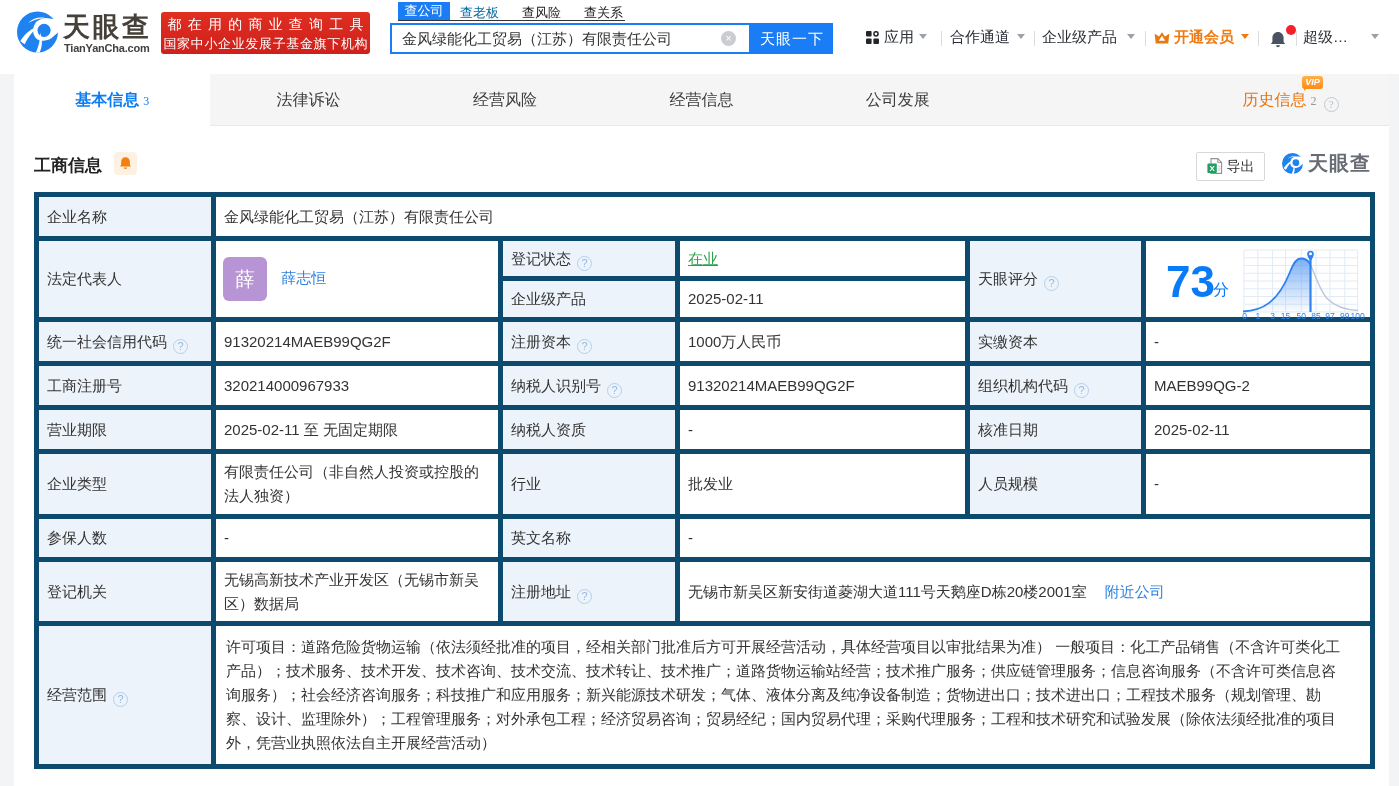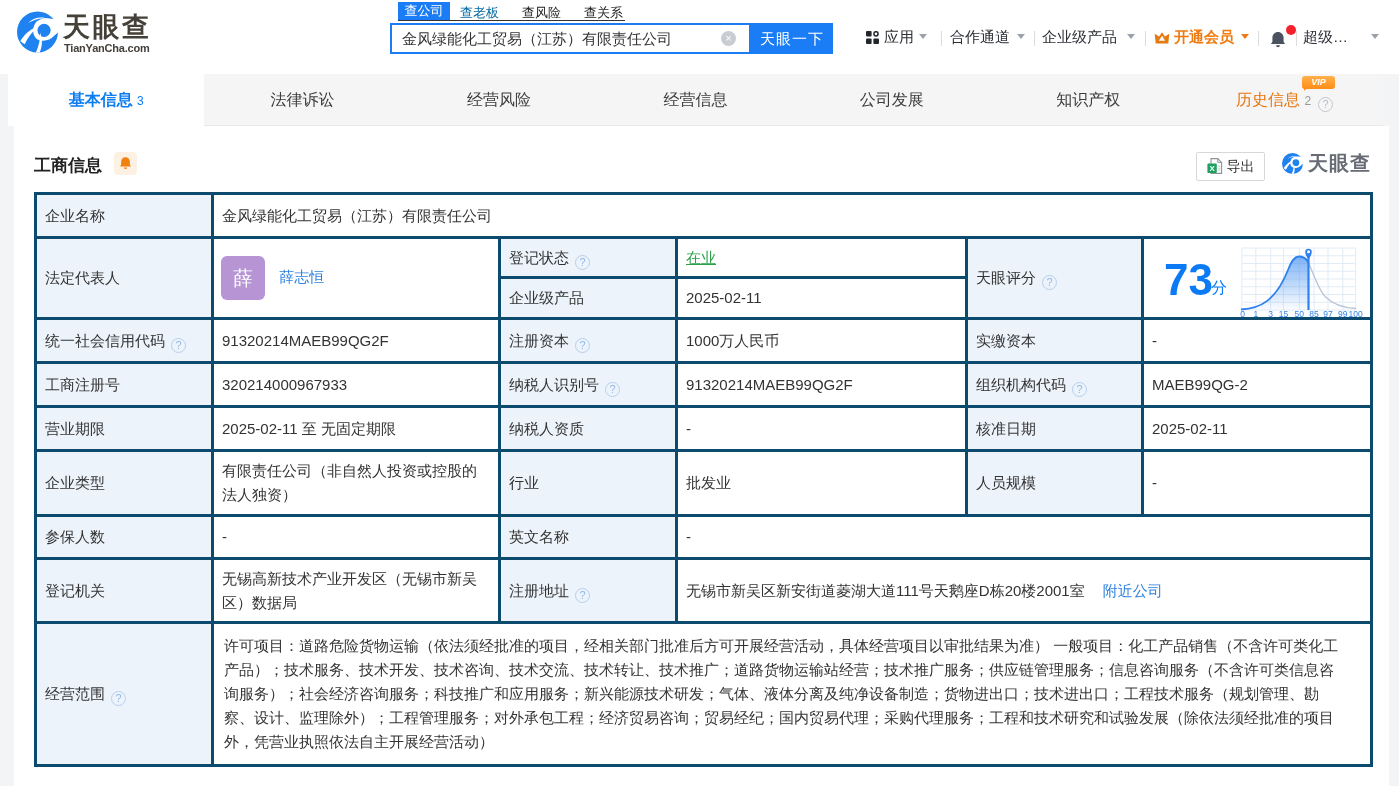--- a/index.html
+++ b/index.html
@@ -1,30 +1,30 @@
 <!DOCTYPE html>
 <html><head>
 <meta charset="utf-8">
 <style>
 * { margin:0; padding:0; box-sizing:border-box; }
 html,body { width:1399px; height:786px; overflow:hidden; background:#f3f4f6;
   font-family:"Liberation Sans",sans-serif; color:#333; }
 .abs { position:absolute; }
 #header { position:absolute; left:0; top:0; width:1399px; height:74px; background:#fff; }
-#tabbar { position:absolute; left:8px; top:74px; width:1375px; height:52px; background:#f5f5f6; border-bottom:1px solid #e9e9e9; }
+#tabbar { position:absolute; left:14px; top:74px; width:1375px; height:52px; background:#f5f5f6; border-bottom:1px solid #e9e9e9;font-family:Liberation Serif, serif; }
 #content { position:absolute; left:14px; top:126px; width:1375px; height:660px; background:#fff; }
 .tab { position:absolute; top:0; height:52px; width:196.4px; text-align:center; line-height:52px; font-size:16px; color:#3c3c3c; }
 .tab.active { background:#fff; color:#0c7cf2; font-weight:bold; }
 .navtxt { position:absolute; top:29px; height:16px; line-height:16px; font-size:15px; color:#2b2f36; }
 .navdiv { position:absolute; top:31px; width:1px; height:15px; background:#ddd; }
 .caret { position:absolute; top:34px; width:0; height:0; border-left:4.5px solid transparent; border-right:4.5px solid transparent; border-top:5px solid #9aa1a9; }
 .q { display:inline-block; width:15px; height:15px; line-height:13.5px; border:1px solid #b5d0ec; border-radius:50%; color:#92b9e6; font-size:11px; text-align:center; margin-left:6px; vertical-align:-3px; font-weight:normal; }
 .qg { border-color:#c3c9d1; color:#b7bdc5; }
 table { border-collapse:collapse; table-layout:fixed; }
-td { border:3px solid #0c4a6e; font-size:15px; color:#333; padding:0 8px; vertical-align:middle; line-height:24px; }
+td { border:5px solid #0c4a6e; font-size:15px; color:#333; padding:0 8px; vertical-align:middle; line-height:24px; }
 td.l { background:#edf3fa; }
 a.bl { color:#2e82e0; text-decoration:none; }
 </style>
 </head>
 <body>
 <div id="header">
   <svg width="0" height="0" style="position:absolute">
     <defs>
         <g id="tyc">
     <circle cx="50" cy="50" r="50" fill="#1e82f0"></circle>
@@ -34,20 +34,24 @@
     <path fill="#fff" d="M8 72 C22 51 36 41 53 36 C41 47 29 58 19 80 C15 78 11 75 8 72 Z"></path>
     <path fill="#fff" d="M46 100 C54 82 57 67 56 51 C63 69 62 86 55 100 Z"></path>
     </g>
       </defs>
   </svg>
   <svg class="abs" style="left:17px;top:11px" width="41" height="42" viewBox="0 0 100 100">
       <use href="#tyc"></use>
     </svg>
   <div class="abs" style="left:63px;top:14px;font-size:27px;font-weight:bold;color:#454038;letter-spacing:2.5px;line-height:27px">天眼查</div>
   <div class="abs" style="left:64px;top:42px;font-size:11px;font-weight:bold;color:#45403c;letter-spacing:-0.2px">TianYanCha.com</div>
+  <div class="abs" style="left:161px;top:12px;width:209px;height:42px;background:linear-gradient(180deg,#df2f22,#cf201b);border-radius:3px;color:#fff;text-align:center;padding-top:2.5px;line-height:19.5px">
+    <div style="font-size:14px;letter-spacing:6.2px;text-indent:6.2px">都在用的商业查询工具</div>
+    <div style="font-size:13px;letter-spacing:0.65px;text-indent:0.65px;white-space:nowrap">国家中小企业发展子基金旗下机构</div>
+  </div>
 
   <div class="abs" style="left:398px;top:2px;width:52px;height:18px;background:#1b7df5;color:#fff;font-size:13px;text-align:center;line-height:18px">查公司</div>
   <div class="abs" style="left:460px;top:4px;font-size:13px;color:#0369a1">查老板</div>
   <div class="abs" style="left:522px;top:4px;font-size:13px;color:#222">查风险</div>
   <div class="abs" style="left:584px;top:4px;font-size:13px;color:#222">查关系</div>
   <div class="abs" style="left:398px;top:20px;width:227px;height:1px;background:#333"></div>
 
   <div class="abs" style="left:390px;top:23px;width:361px;height:31px;background:#fff;border:2px solid #1b7df5;line-height:27px;font-size:15px;color:#333;padding-left:10px">金风绿能化工贸易（江苏）有限责任公司</div>
   <div class="abs" style="left:721px;top:31px;width:15px;height:15px;border-radius:50%;background:#c9ccd1;color:#fff;font-size:11px;text-align:center;line-height:15px">×</div>
   <div class="abs" style="left:751px;top:23px;width:82px;height:31px;background:#1b7df5;color:#fff;font-size:15px;text-align:center;line-height:31px;letter-spacing:1px">天眼一下</div>
@@ -81,21 +85,20 @@
   <div class="navdiv" style="left:1296px"></div>
   <div class="navtxt" style="left:1303px">超级…</div>
   <div class="caret" style="left:1371px"></div>
 </div>
 <div id="tabbar">
   <div class="tab active" style="left:0">基本信息 <span style="font-size:12px;font-weight:normal">3</span></div>
   <div class="tab" style="left:196.4px">法律诉讼</div>
   <div class="tab" style="left:392.8px">经营风险</div>
   <div class="tab" style="left:589.2px">经营信息</div>
   <div class="tab" style="left:785.6px">公司发展</div>
-  <div class="tab" style="left:982px">知识产权</div>
   <div class="tab" style="left:1178.4px; color:#e8740c">历史信息 <span style="font-size:12px;color:#999">2</span><span class="q qg" style="margin-left:7px">?</span></div>
 </div>
 <div id="content"></div>
 
 <div class="abs" style="left:34px;top:156px;font-size:17px;font-weight:bold;color:#222;line-height:19px">工商信息</div>
 <div class="abs" style="left:114px;top:152px;width:23px;height:23px;background:#fdf1e4;border-radius:4px;text-align:center">
 <svg width="15" height="15" viewBox="0 0 24 24" style="margin-top:4px">
       <path fill="#f2800d" d="M12 2 C8 2 5 5.2 5 9.2 V14 L3.2 16.8 H20.8 L19 14 V9.2 C19 5.2 16 2 12 2 Z M9.5 18.2 a2.5 2.5 0 0 0 5 0 Z"></path>
     </svg>
 </div>
@@ -107,21 +110,21 @@
       <rect x="0.4" y="5.6" width="9.4" height="9.4" rx="1" fill="#1fa05e"></rect>
       <text x="5.1" y="13" font-size="8" font-weight="bold" fill="#fff" text-anchor="middle" font-family="Liberation Sans">X</text>
     </svg>导出</div>
 <div class="abs" id="watermark" style="left:1282px;top:152px;width:95px;height:23px">
   <svg style="position:absolute;left:0;top:1px" width="21" height="21" viewBox="0 0 100 100">
       <use href="#tyc"></use>
     </svg>
   <div style="position:absolute;left:26px;top:0;font-size:20px;font-weight:bold;color:#676b73;letter-spacing:1px;line-height:23px">天眼查</div>
 </div>
 
-<div class="abs" style="left:1302px;top:76px;width:33px;height:13px;background:linear-gradient(180deg,#ffb14a,#ff8c17);border-radius:3px;color:#fff;font-size:9px;font-weight:bold;font-style:italic;text-align:center;line-height:13px">VIP</div>
+<div class="abs" style="left:1302px;top:76px;width:21px;height:13px;background:linear-gradient(180deg,#ffb14a,#ff8c17);border-radius:3px;color:#fff;font-size:9px;font-weight:bold;font-style:italic;text-align:center;line-height:13px">VIP</div>
 <div class="abs" style="left:1304px;top:88px;width:0;height:0;border-left:3px solid #ff8c17;border-bottom:3px solid transparent"></div>
 <div class="abs" id="bigtable" style="left:34px;top:192px;">
 <table>
 <colgroup>
         <col style="width:177px">
         <col style="width:287px">
         <col style="width:177px">
         <col style="width:290px">
         <col style="width:176px">
         <col style="width:229px">

